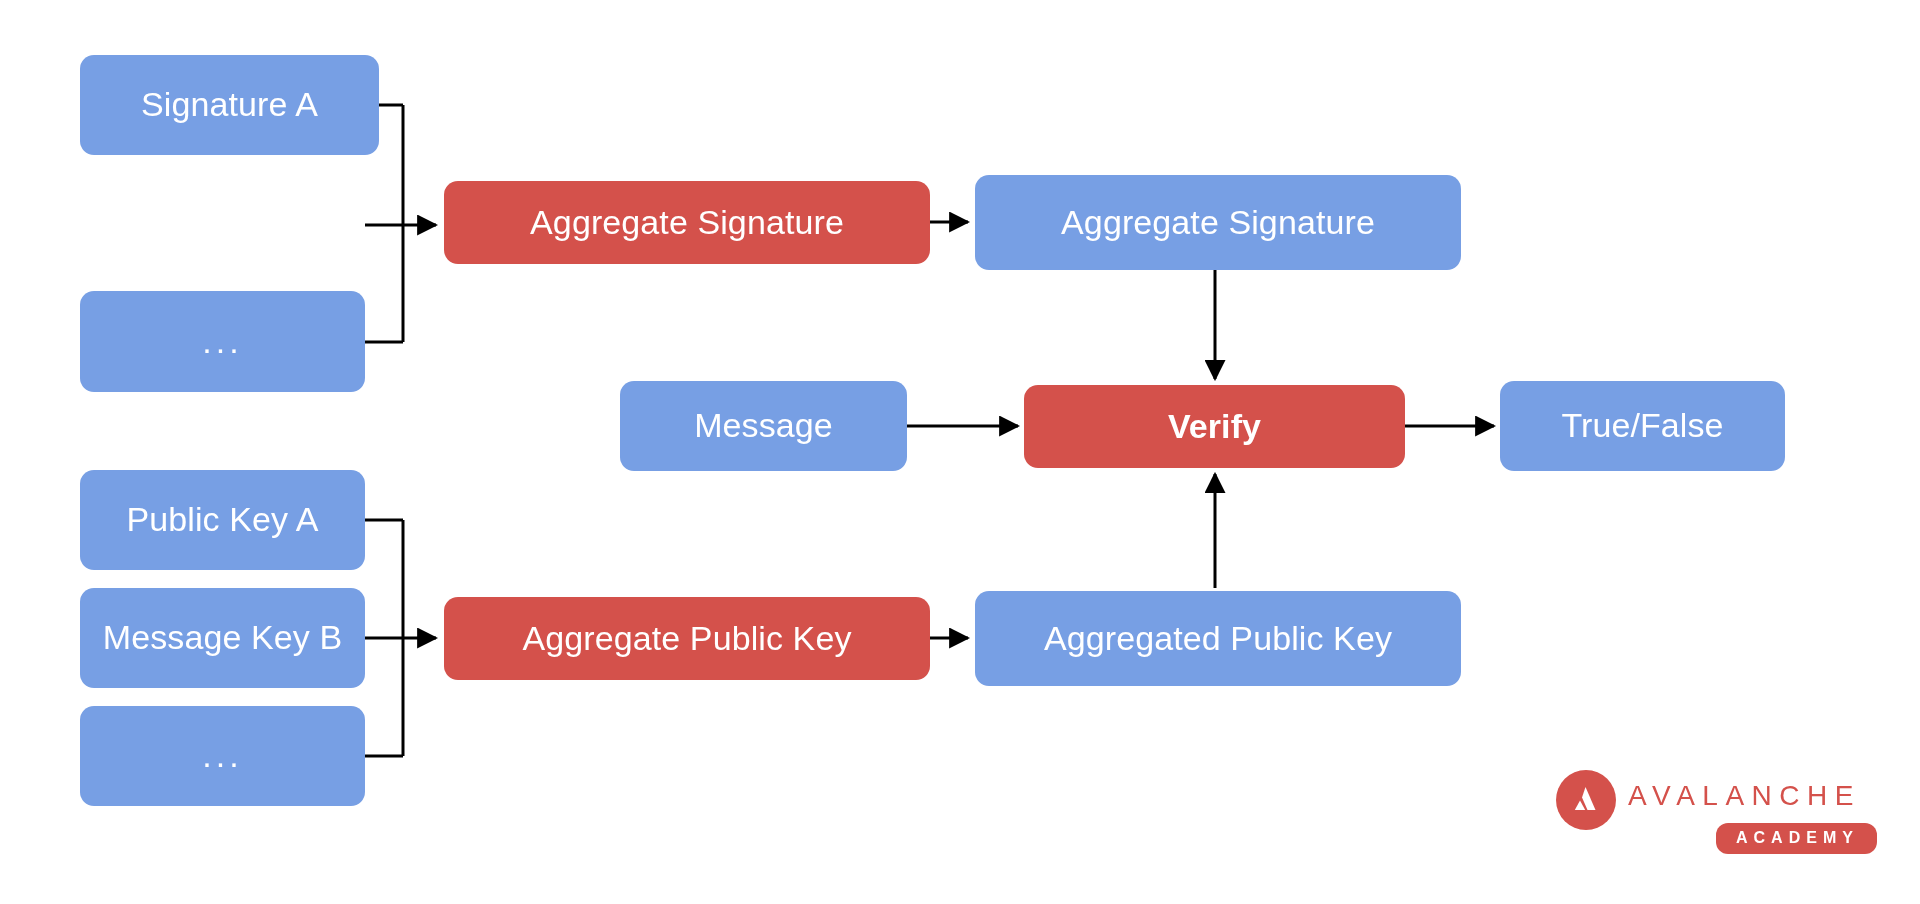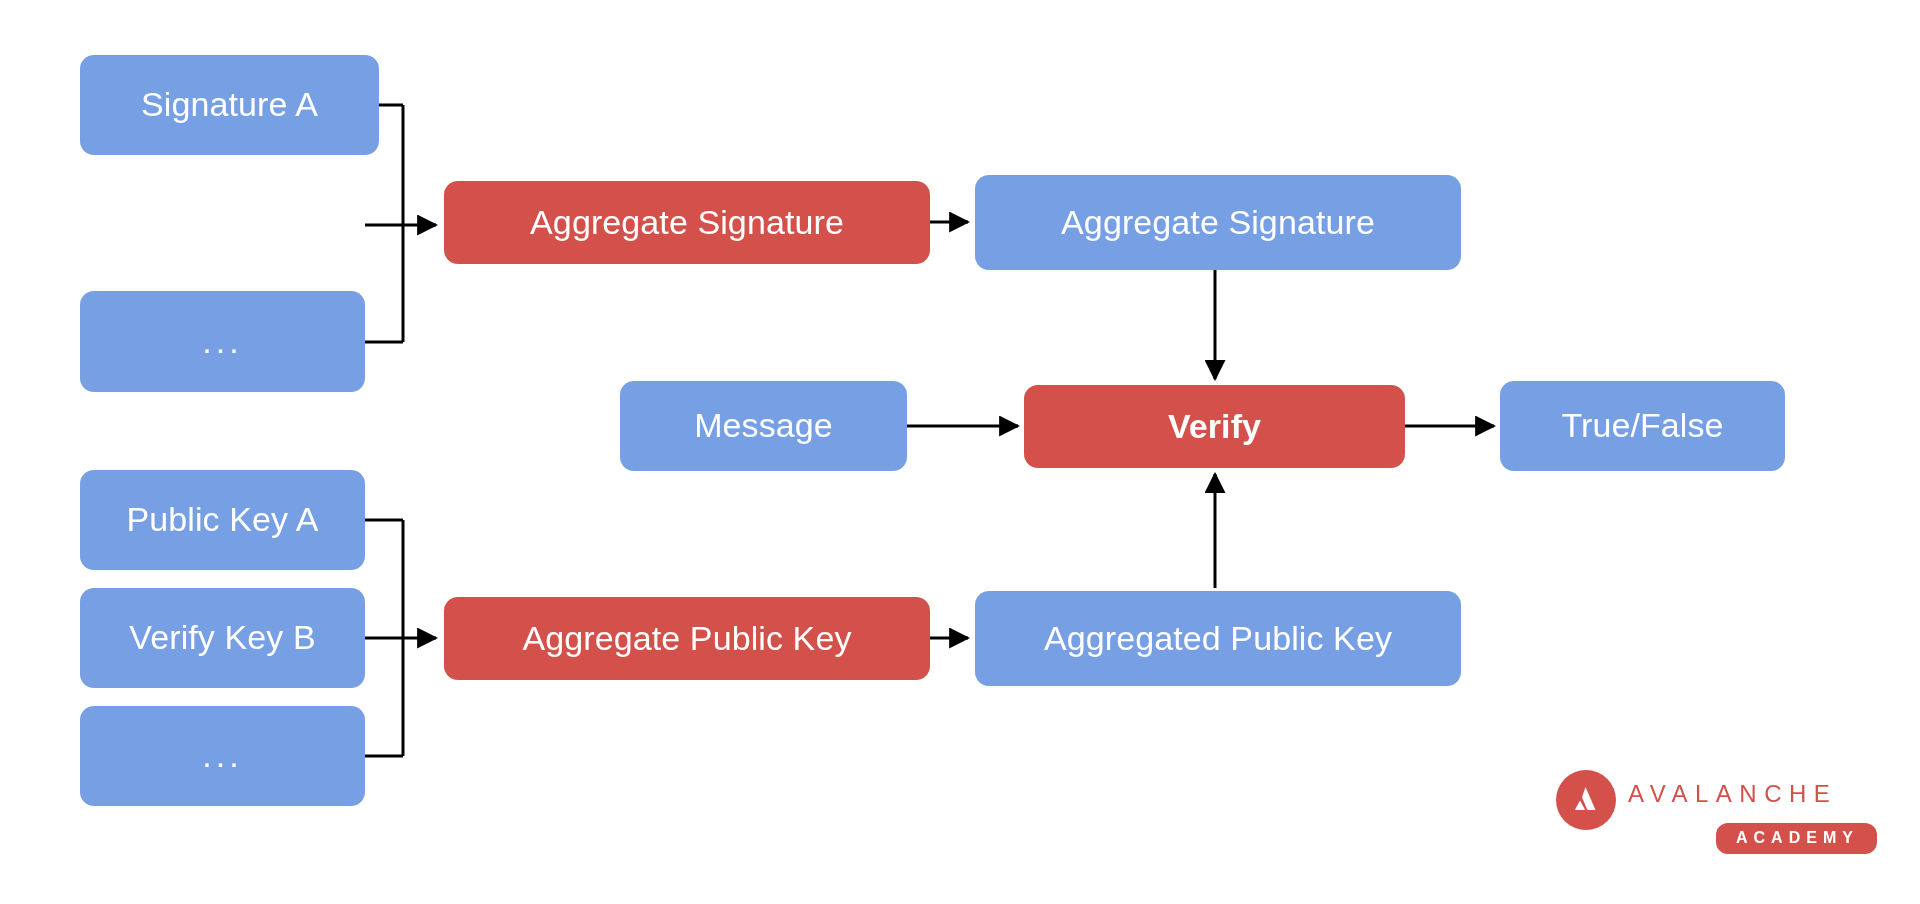--- a/index.html
+++ b/index.html
@@ -63,21 +63,21 @@
     border-radius: 50%;
     background: #D4514B;
     display: flex;
     align-items: center;
     justify-content: center;
   }
   #logo-wordmark {
     position: absolute;
     left: 72px;
     top: 12px;
-    font-size: 24px;
+    font-size: 28px;
     letter-spacing: 7.5px;
     color: #D4514B;
     font-weight: 400;
     white-space: nowrap;
   }
   #logo-badge {
     position: absolute;
     left: 160px;
     top: 55px;
     background: #D4514B;
@@ -142,21 +142,21 @@
   <div class="node blue" style="left:975px; top:175px; width:486px; height:95px;">Aggregate Signature</div>
 
   <div class="node blue" style="left:620px; top:381px; width:287px; height:90px;">Message</div>
 
   <div class="node red bold" style="left:1024px; top:385px; width:381px; height:83px;">Verify</div>
 
   <div class="node blue" style="left:1500px; top:381px; width:285px; height:90px;">True/False</div>
 
   <div class="node blue" style="left:80px;  top:470px; width:285px; height:100px;">Public Key A</div>
 
-  <div class="node blue" style="left:80px;  top:588px; width:285px; height:100px;">Verify Key B</div>
+  <div class="node blue" style="left:80px;  top:588px; width:285px; height:100px;">Message Key B</div>
 
   <div class="node blue ellipsis" style="left:80px; top:706px; width:285px; height:100px;">...</div>
 
   <div class="node red" style="left:444px; top:597px; width:486px; height:83px;">Aggregate Public Key</div>
 
   <div class="node blue" style="left:975px; top:591px; width:486px; height:95px;">Aggregated Public Key</div>
 
   <div id="logo">
     <div id="logo-mark">
       <svg width="36" height="32" viewBox="0 0 36 32" xmlns="http://www.w3.org/2000/svg">

